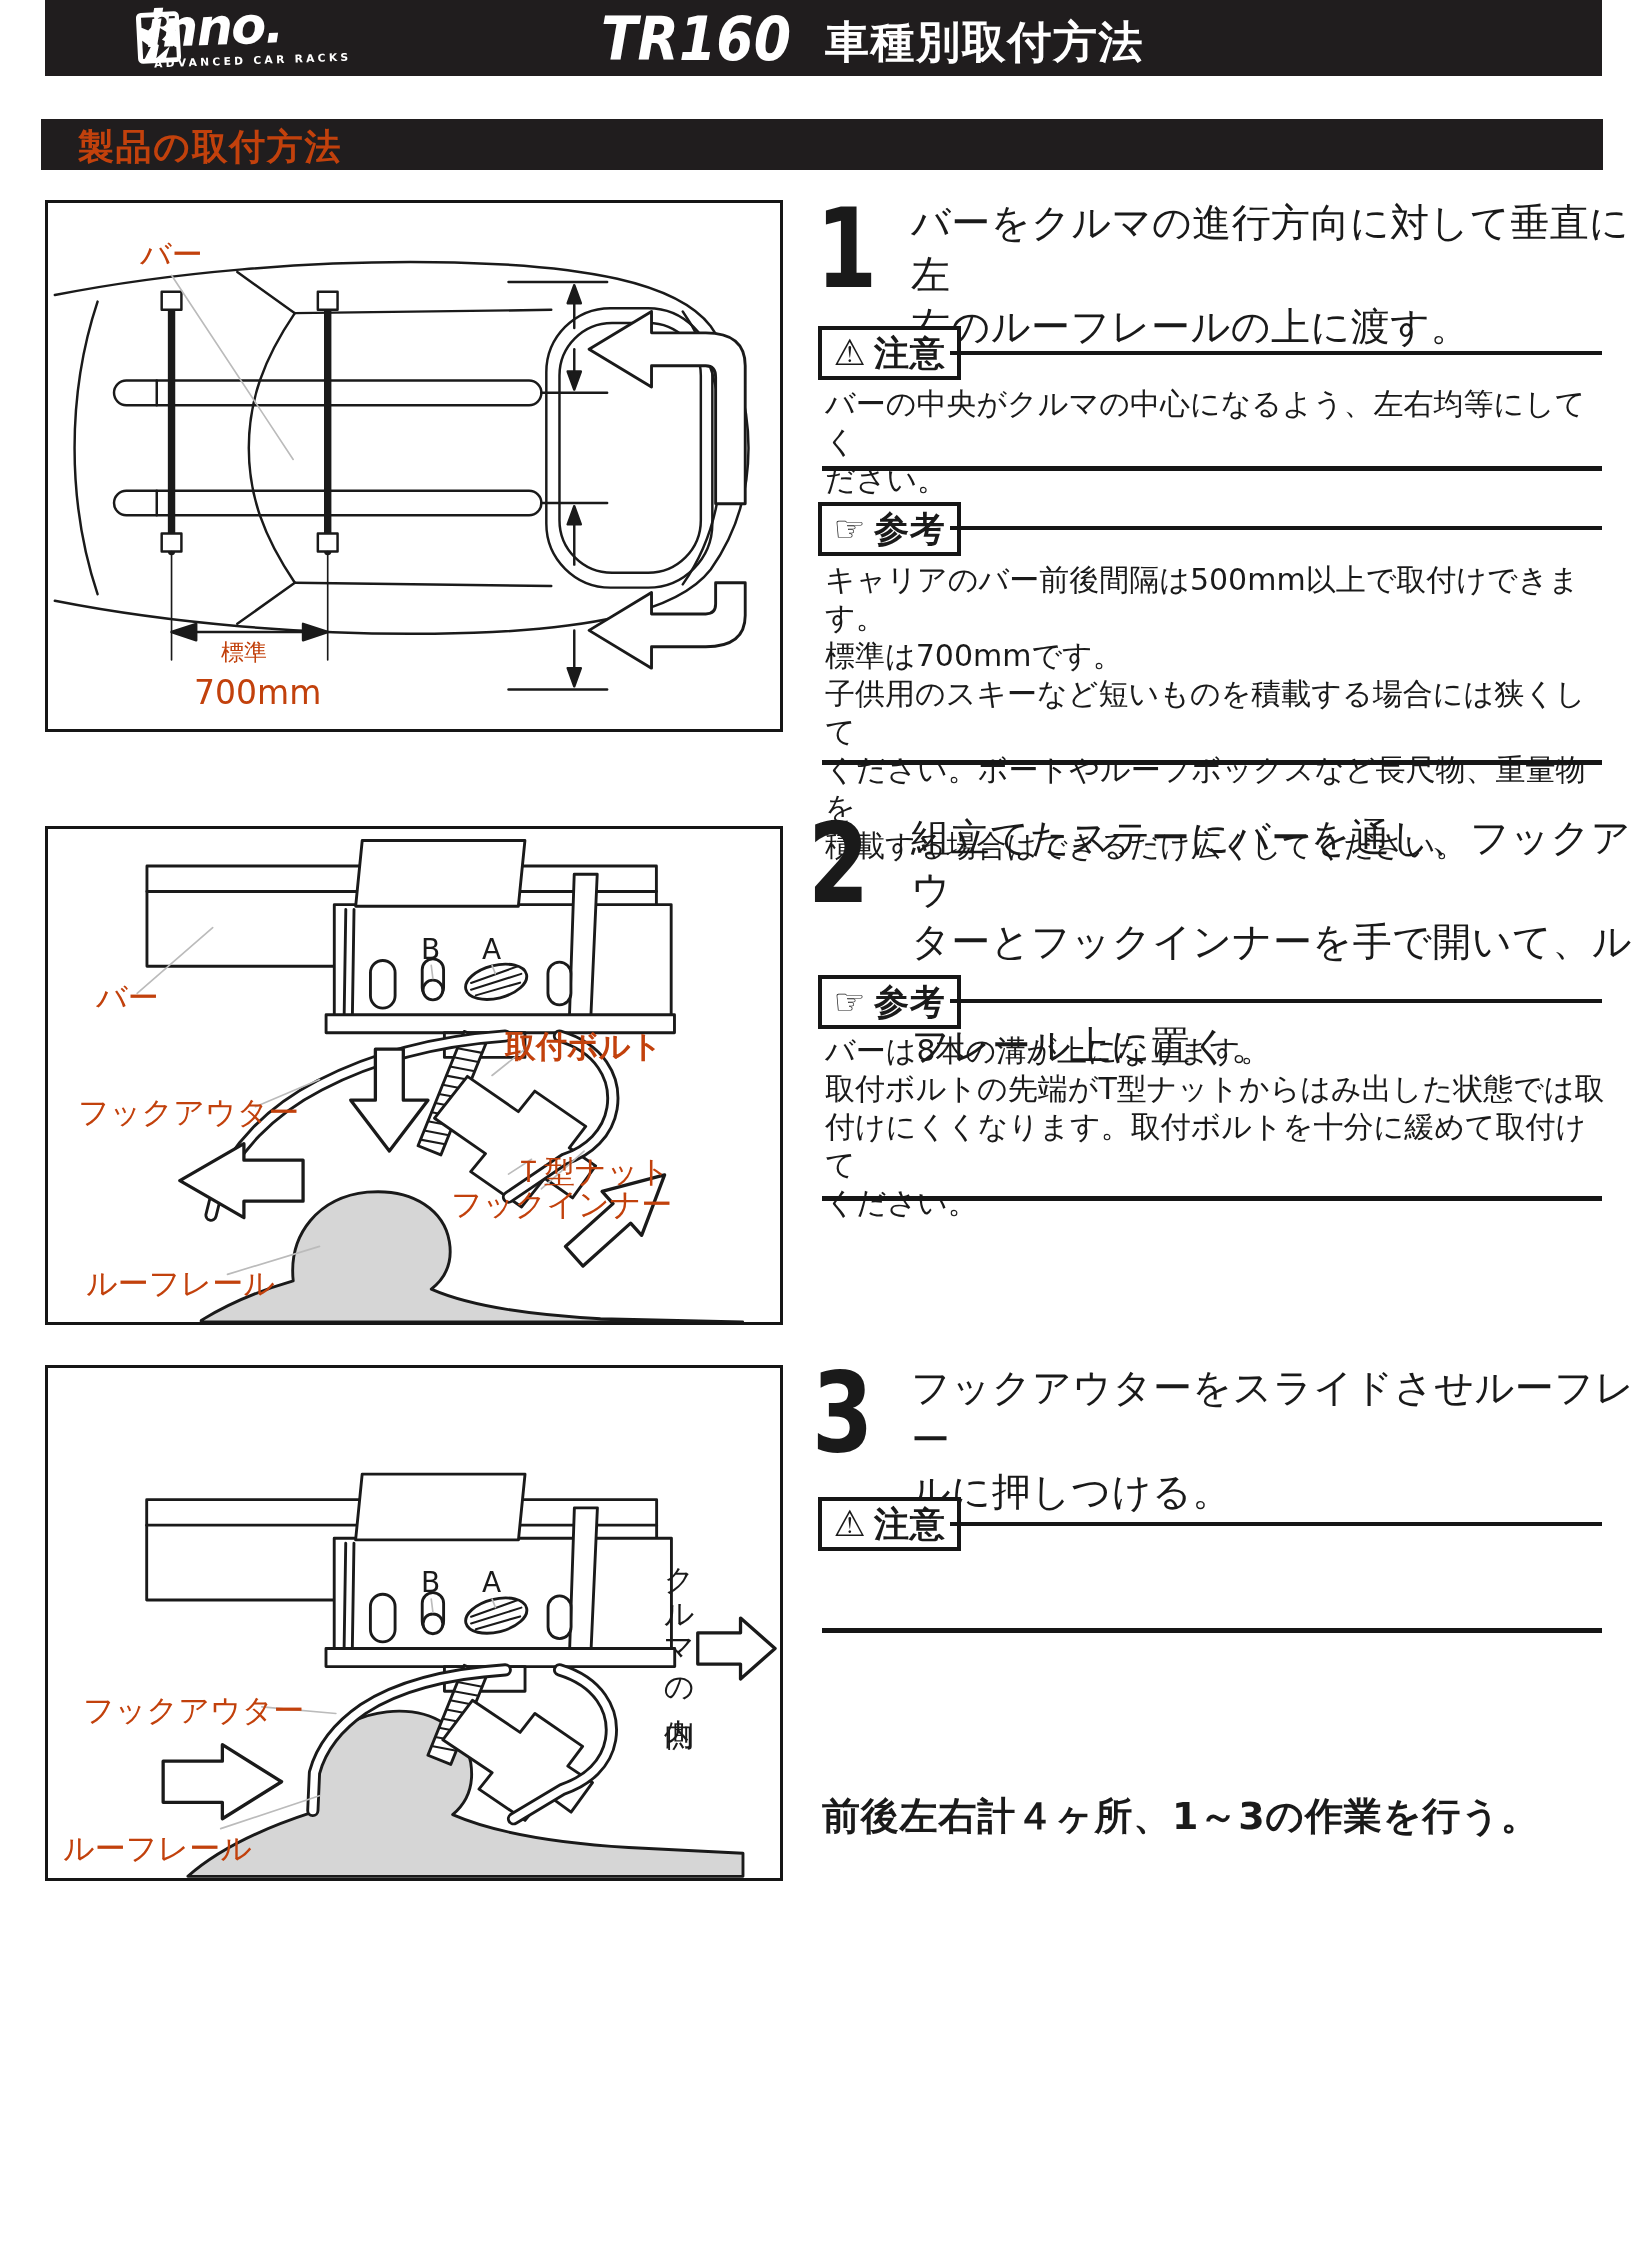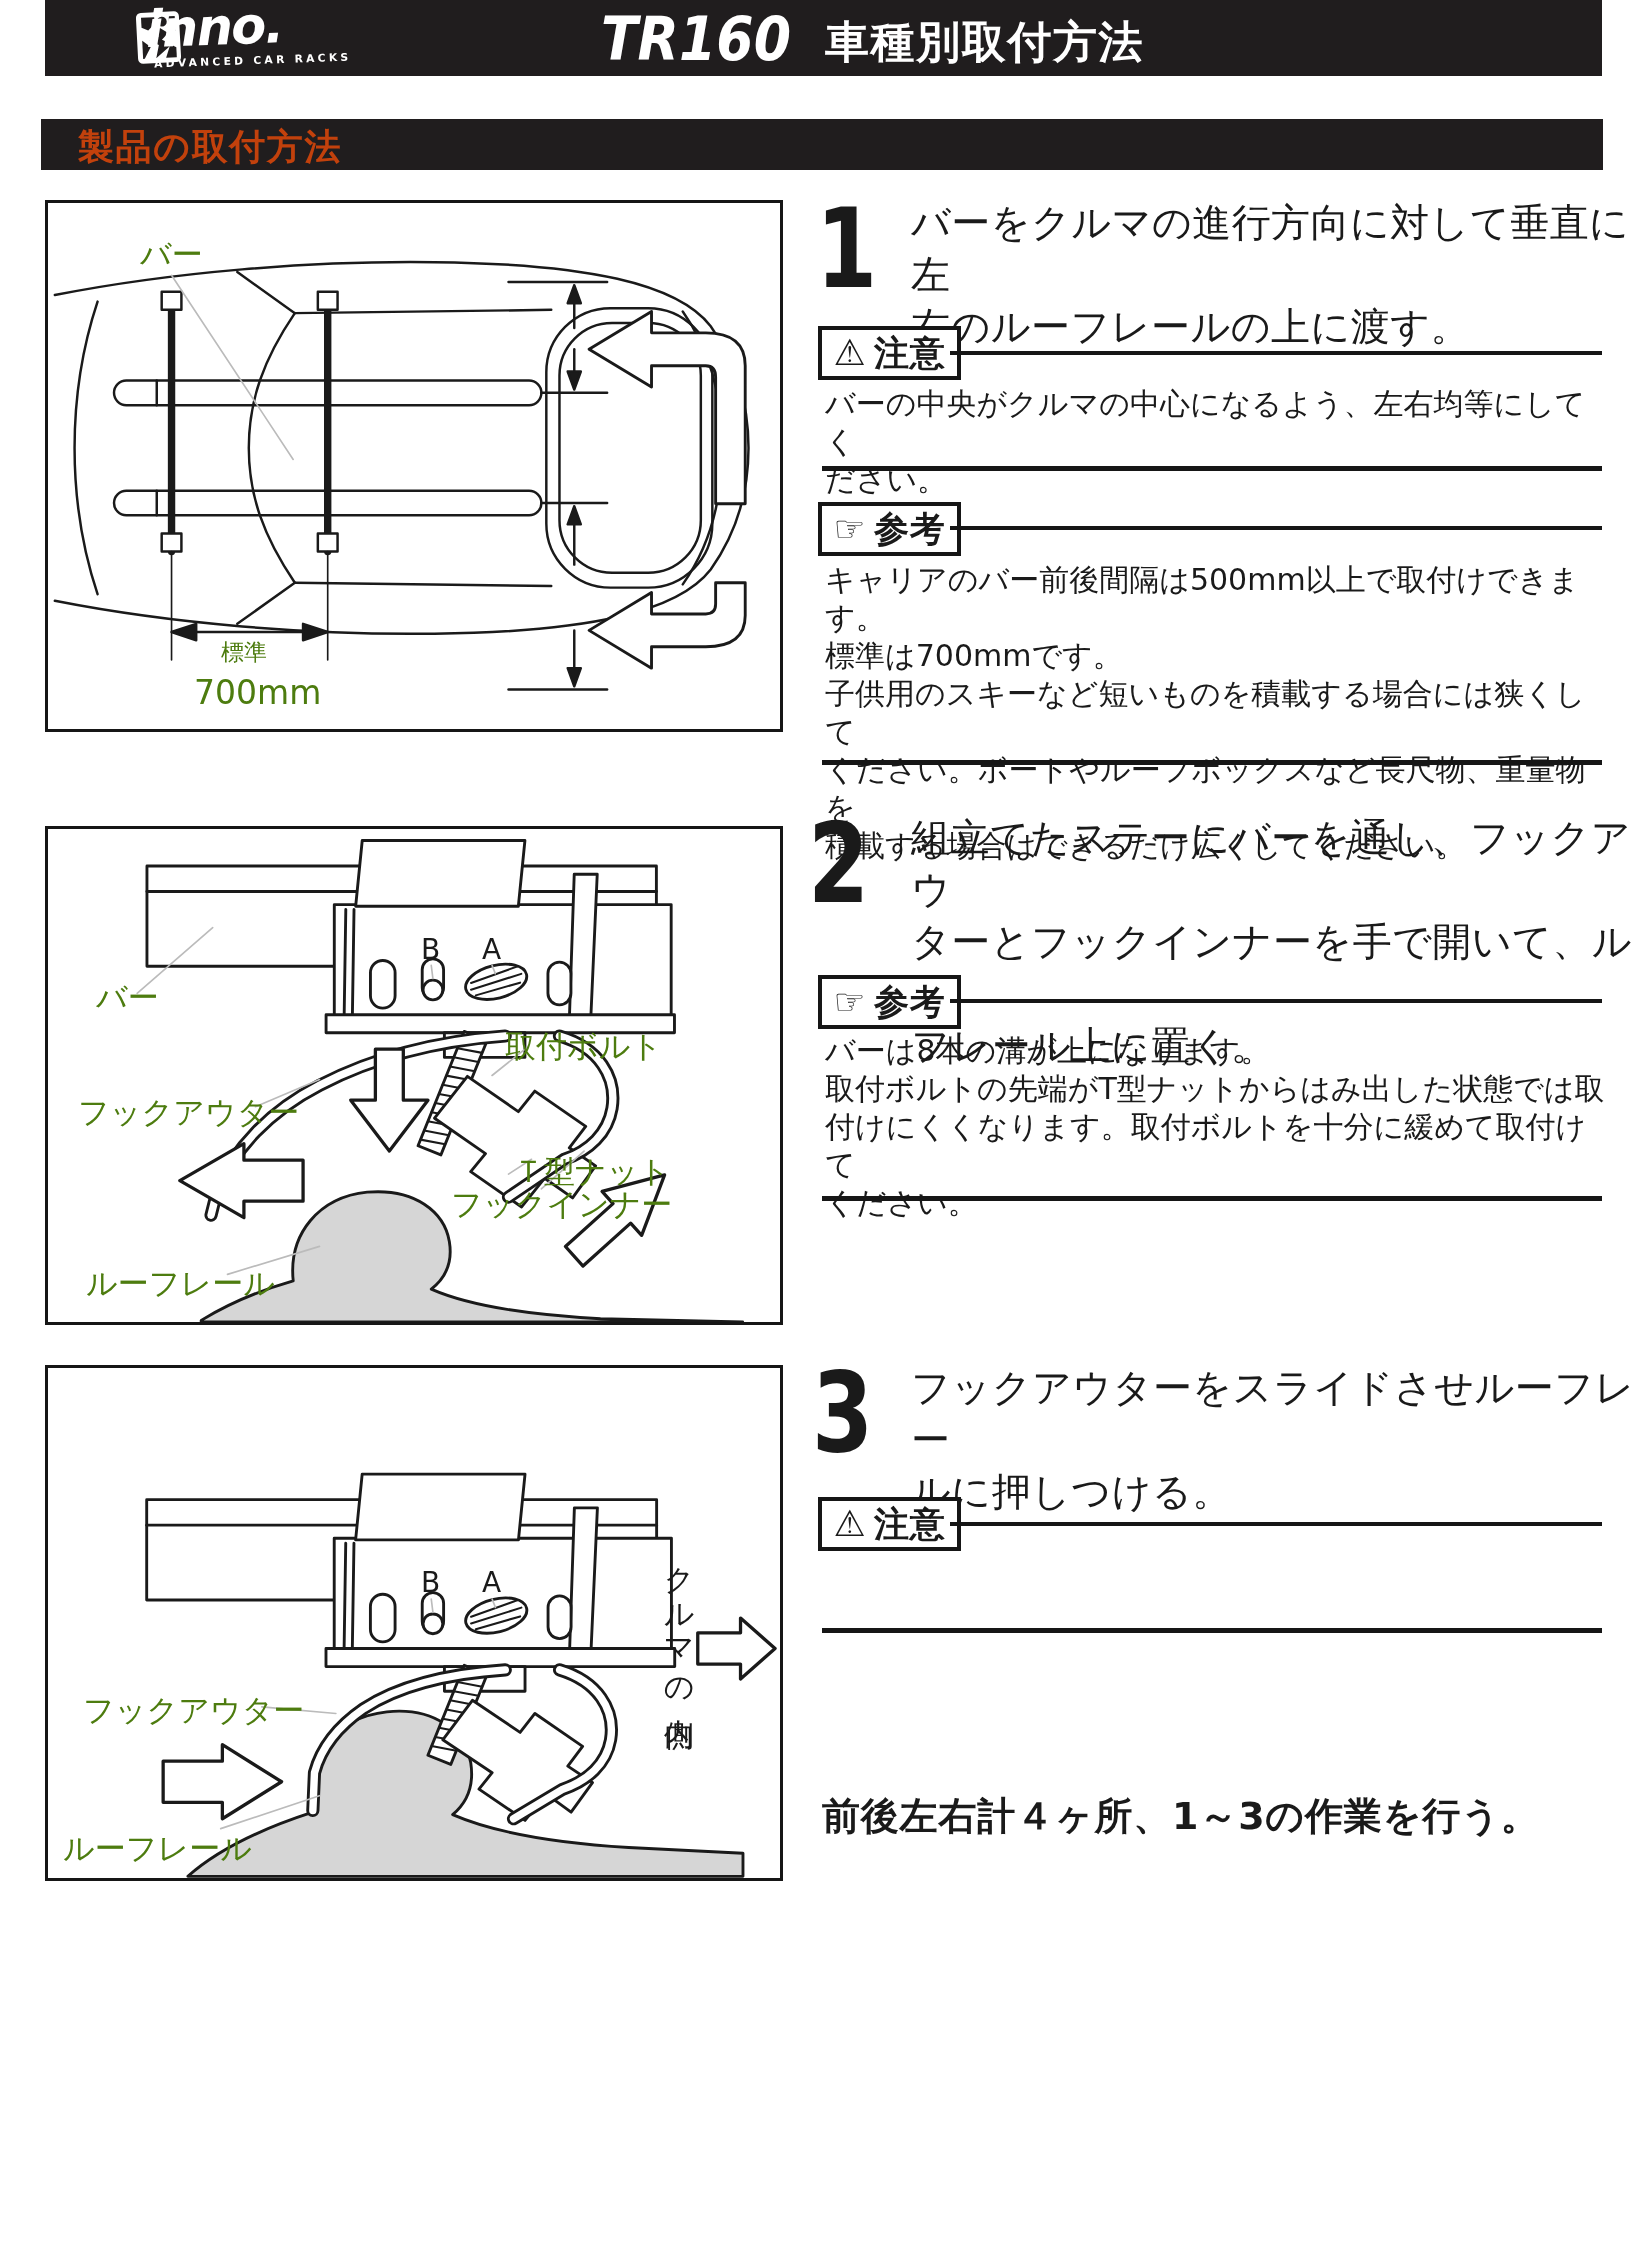--- a/index.html
+++ b/index.html
@@ -15,21 +15,21 @@
   .model-number{left:556px;top:3.3px;font-size:61px;font-weight:800;font-style:italic;color:#fff;transform:scaleX(.88);transform-origin:left;}
   .page-title{left:780px;top:13px;font-size:44px;font-weight:700;color:#fff;letter-spacing:1.6px;}
   
   .section-bar{left:41px;top:119px;width:1562px;height:51px;background:#201d1e;}
   .section-title{left:78px;top:123px;font-size:36px;font-weight:600;color:#c2410c;letter-spacing:1.6px;}
   
   .dbox{border:3.3px solid #161616;background:#fff;}
   .d1{left:45px;top:200px;width:732px;height:526px;}
   .d2{left:45px;top:826px;width:732px;height:493px;}
   .d3{left:45px;top:1365px;width:732px;height:510px;}
-  .dlabel{font-size:31px;white-space:nowrap;color:#4d7c0f;text-align:right;}
+  .dlabel{font-size:31px;white-space:nowrap;color:#c2410c;text-align:right;}
   .dlabel-s{font-size:23px;}
   .ba{font-size:28px;color:#1a1a1a;}
   .equal-bubble{border:3.3px solid #161616;border-radius:25px;width:186px;height:86px;display:flex;align-items:center;justify-content:center;font-size:36px;}
   .vert{writing-mode:vertical-rl;text-orientation:upright;font-size:30px;letter-spacing:3.3px;}
   
   .step-num{font-size:110px;font-weight:800;line-height:99px;transform:scaleX(.8);transform-origin:left top;}
   .step-text{font-size:39px;line-height:52px;font-weight:500;white-space:pre-line;width:740px;letter-spacing:0.4px;}
   .note-box{border:4.1px solid #161616;height:46px;display:flex;align-items:center;gap:8.2px;padding:0 11.5px;background:#fff;}
   .note-label{font-size:35px;font-weight:600;letter-spacing:0.8px;}
   .note-icon{font-size:36px;line-height:36px;font-family:"DejaVu Sans",sans-serif;}
@@ -194,21 +194,21 @@
           <line x1="588" y1="402" x2="560" y2="420"></line>
           <line x1="600" y1="438" x2="652" y2="392"></line>
           <line x1="218" y1="542" x2="330" y2="508"></line>
           <line x1="466" y1="166" x2="468" y2="182"></line>
           <line x1="540" y1="166" x2="544" y2="176"></line>
         </g>
       </g>
     </svg>
     <div class="abs dlabel" style="left:48px;top:148px;">バー</div>
     <div class="abs dlabel" style="left:30px;top:263px;">フックアウター</div>
-    <div class="abs dlabel" style="left:457px;top:197px;">取付ボルト</div>
+    <div class="abs dlabel" style="left:457px;top:197px;font-weight:bold;">取付ボルト</div>
     <div class="abs dlabel" style="left:465px;top:322px;">Ｔ型ナット</div>
     <div class="abs dlabel" style="left:403px;top:355px;">フックインナー</div>
     <div class="abs dlabel" style="left:38px;top:434px;">ルーフレール</div>
     <div class="abs ba" style="left:373px;top:104px;">B</div>
     <div class="abs ba" style="left:434px;top:104px;">A</div>
   </div>
 
   <div class="abs dbox d3">
     <svg width="732" height="510" viewBox="0 0 890 620">
       <g stroke="#1a1a1a" stroke-width="3.5" fill="none" stroke-linecap="round" stroke-linejoin="round">

